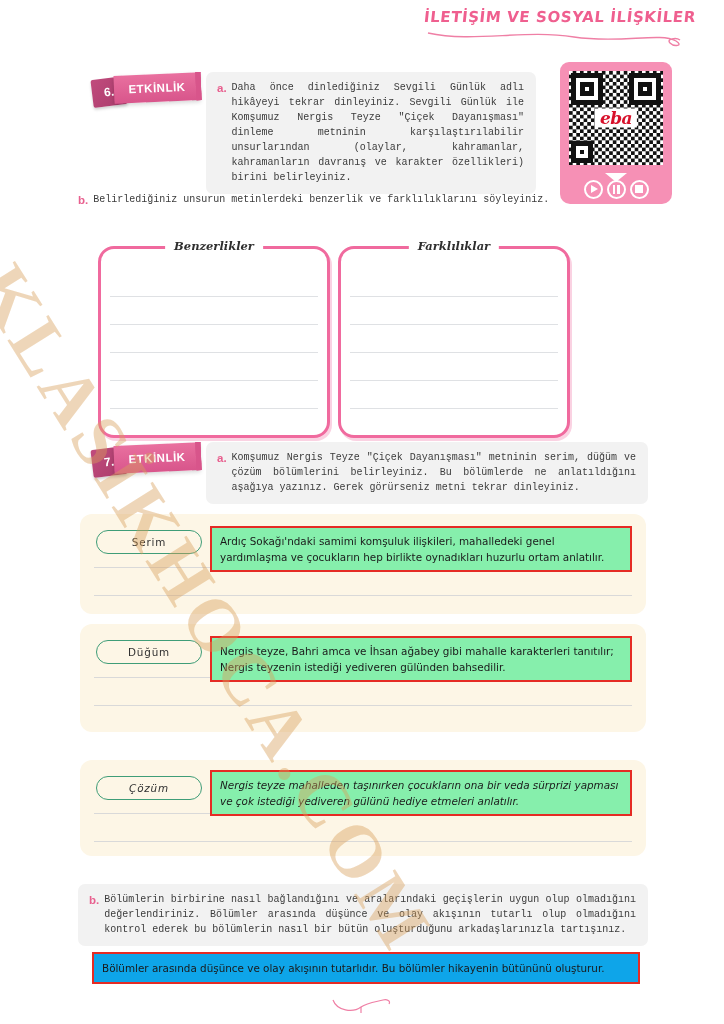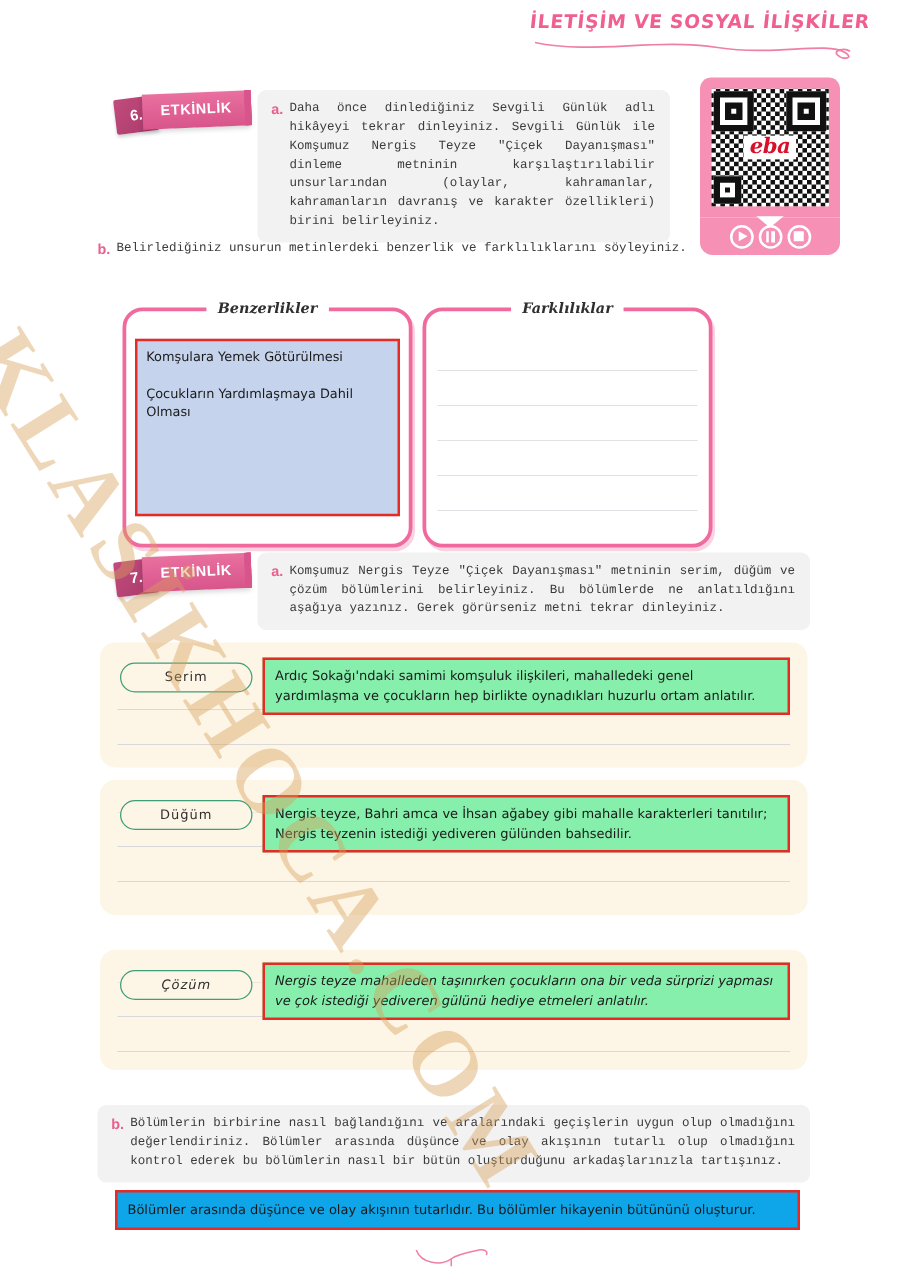--- a/index.html
+++ b/index.html
@@ -427,24 +427,20 @@
 <div class="act6b">
   <span class="marker">b.</span>
   <span class="prompt-text">Belirlediğiniz unsurun metinlerdeki benzerlik ve farklılıklarını söyleyiniz.</span>
 </div>
 
 <div class="compare-row">
 
   <div class="cmp-box">
     <div class="cmp-title">Benzerlikler</div>
     <div class="cmp-lines"></div>
-    <div class="answer-overlay">
-      <div class="ans-p">Komşulara Yemek Götürülmesi</div>
-      <div class="ans-p">Çocukların Yardımlaşmaya Dahil Olması</div>
-    </div>
   </div>
 
   <div class="cmp-box">
     <div class="cmp-title">Farklılıklar</div>
     <div class="cmp-lines"></div>
   </div>
 
 </div>
 
 <div class="act7">

